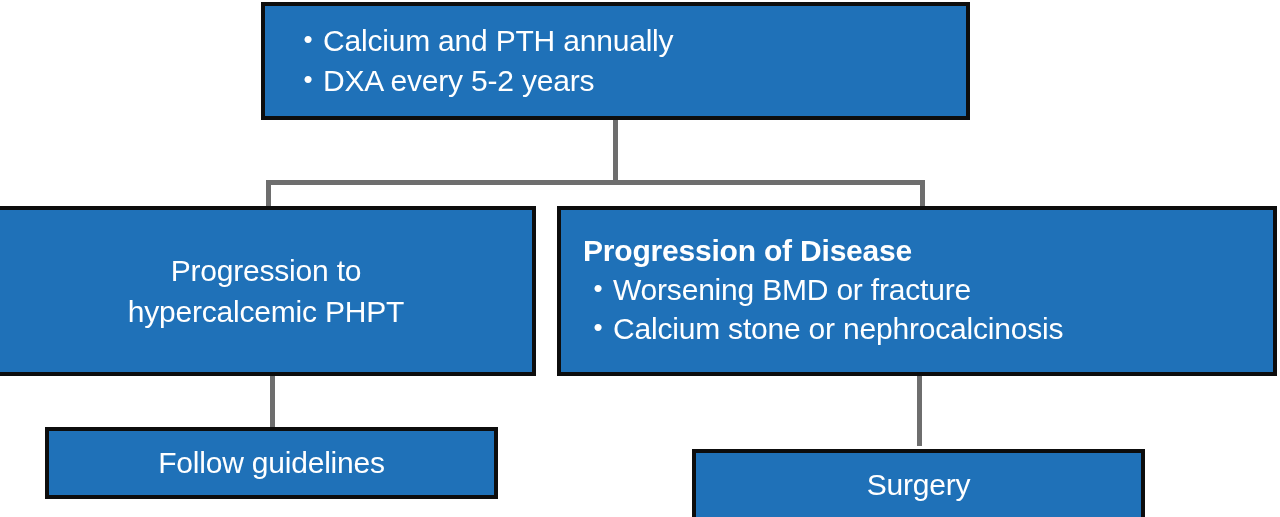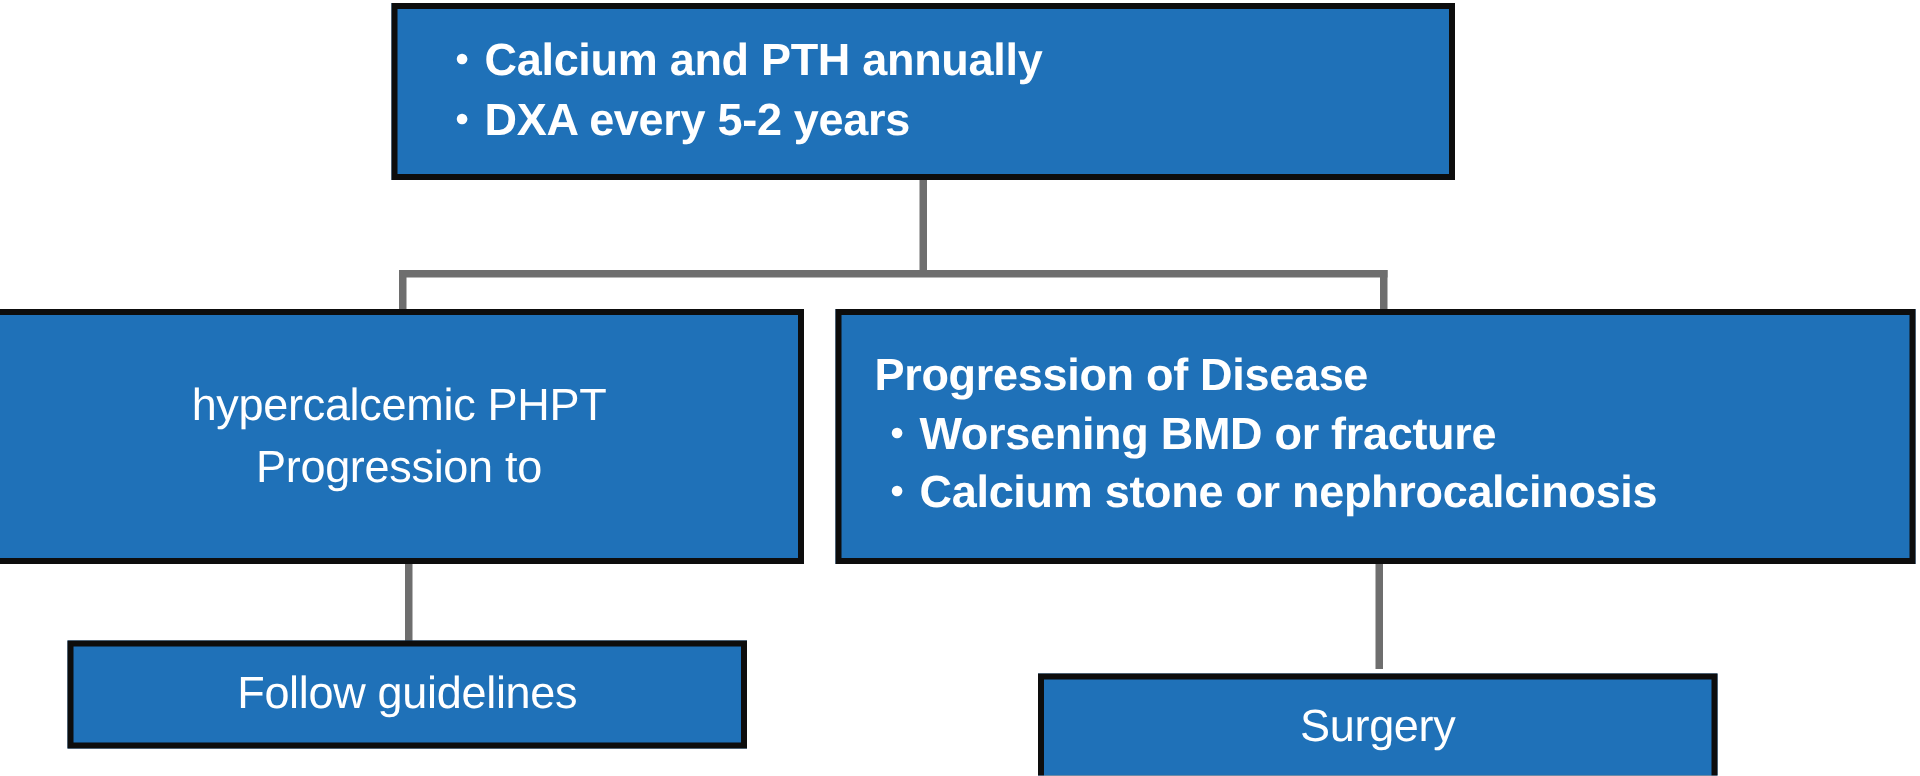--- a/index.html
+++ b/index.html
@@ -66,21 +66,20 @@
   .bullet-dot {
     flex: 0 0 auto;
     width: 30px;
     text-align: center;
     font-size: 26px;
     line-height: 1.46;
   }
   .bullet-text {
     flex: 1 1 auto;
     white-space: nowrap;
-    font-weight: bold;
   }
 
   .plain-line {
     font-size: 30px;
     line-height: 1.38;
     text-align: center;
     width: 100%;
     letter-spacing: -0.2px;
     white-space: nowrap;
   }
@@ -143,22 +142,22 @@
         <span class="bullet-text">Calcium and PTH annually</span>
       </li>
       <li class="bullet-row">
         <span class="bullet-dot">•</span>
         <span class="bullet-text">DXA every 5-2 years</span>
       </li>
     </ul>
   </div>
 
   <div class="node node-center" id="node-progression-hypercalcemic">
+    <div class="plain-line">Progression to</div>
     <div class="plain-line">hypercalcemic PHPT</div>
-    <div class="plain-line">Progression to</div>
   </div>
 
   <div class="node" id="node-progression-disease">
     <div class="node-title">Progression of Disease</div>
     <ul class="bullets">
       <li class="bullet-row">
         <span class="bullet-dot">•</span>
         <span class="bullet-text">Worsening BMD or fracture</span>
       </li>
       <li class="bullet-row">

